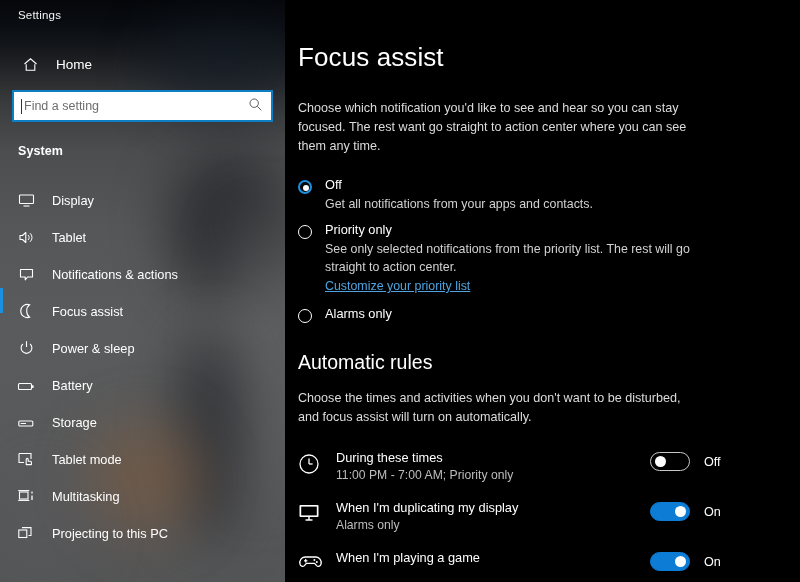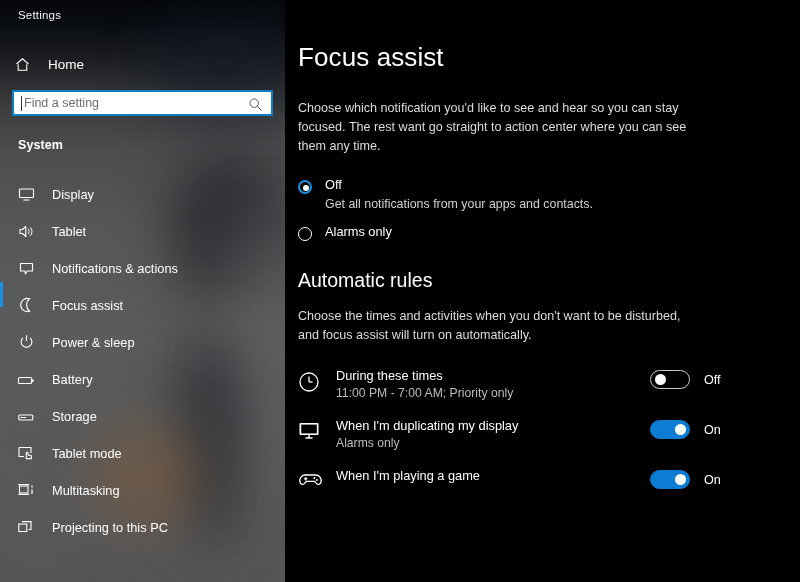--- a/index.html
+++ b/index.html
@@ -29,28 +29,28 @@
   .blob-d { left:222px; top:205px;  width:70px;  height:300px; background:rgba(104,105,106,.45); }
   .blob-e { left:0px;   top:470px;  width:90px;  height:120px; background:rgba(92,93,94,.35); }
   .blob-f { left:150px; top:20px;   width:150px; height:90px;  background:rgba(18,26,38,.6); }
   .sidebar-inner { position:relative; z-index:2; }
 
   .win-title {
     font-size:11.5px; color:#f2f2f2; padding:9px 0 0 18px; letter-spacing:.2px;
   }
 
   .home-row {
-    display:flex; align-items:center; height:34px; margin-top:26px; padding-left:8px;
+    display:flex; align-items:center; height:34px; margin-top:26px; padding-left:16px;
   }
   .home-row .ic { width:28px; display:flex; justify-content:center; }
   .home-row .lbl { font-size:13.5px; color:#fff; margin-left:12px; }
 
   .search-wrap { padding:9px 12px 0 12px; }
   .search-box {
-    position:relative; height:26px; background:#fff;
+    position:relative; height:32px; background:#fff;
     border:2px solid #0d7ec4; display:flex; align-items:center;
   }
   .caret { width:1px; height:15px; background:#333; margin-left:7px; }
   .search-ph { font-size:12.5px; color:#6d6d6d; margin-left:2px; }
   .search-ico { position:absolute; right:8px; top:5px; }
 
   .group-title { font-size:12.5px; color:#fff; font-weight:bold; padding:22px 6px 0 18px; letter-spacing:.1px; }
 
   .nav { margin-top:13px; }
   .nav-item {
@@ -278,20 +278,30 @@
         <div class="radio-row">
           <div class="radio-col">
             <div class="rb on"></div>
           </div>
           <div class="radio-body">
             <div class="radio-label">Off</div>
             <div class="radio-sub">Get all notifications from your apps and contacts.</div>
           </div>
         </div>
 
+        <div class="radio-row" style="margin-top:9px;">
+          <div class="radio-col">
+            <div class="rb"></div>
+          </div>
+          <div class="radio-body">
+            <div class="radio-label">Priority only</div>
+            <div class="radio-sub">See only selected notifications from the priority list. The rest will go straight to action center.</div>
+            <a class="link" href="#">Customize your priority list</a>
+          </div>
+        </div>
 
         <div class="radio-row" style="margin-top:11px;">
           <div class="radio-col">
             <div class="rb"></div>
           </div>
           <div class="radio-body">
             <div class="radio-label">Alarms only</div>
           </div>
         </div>
 

